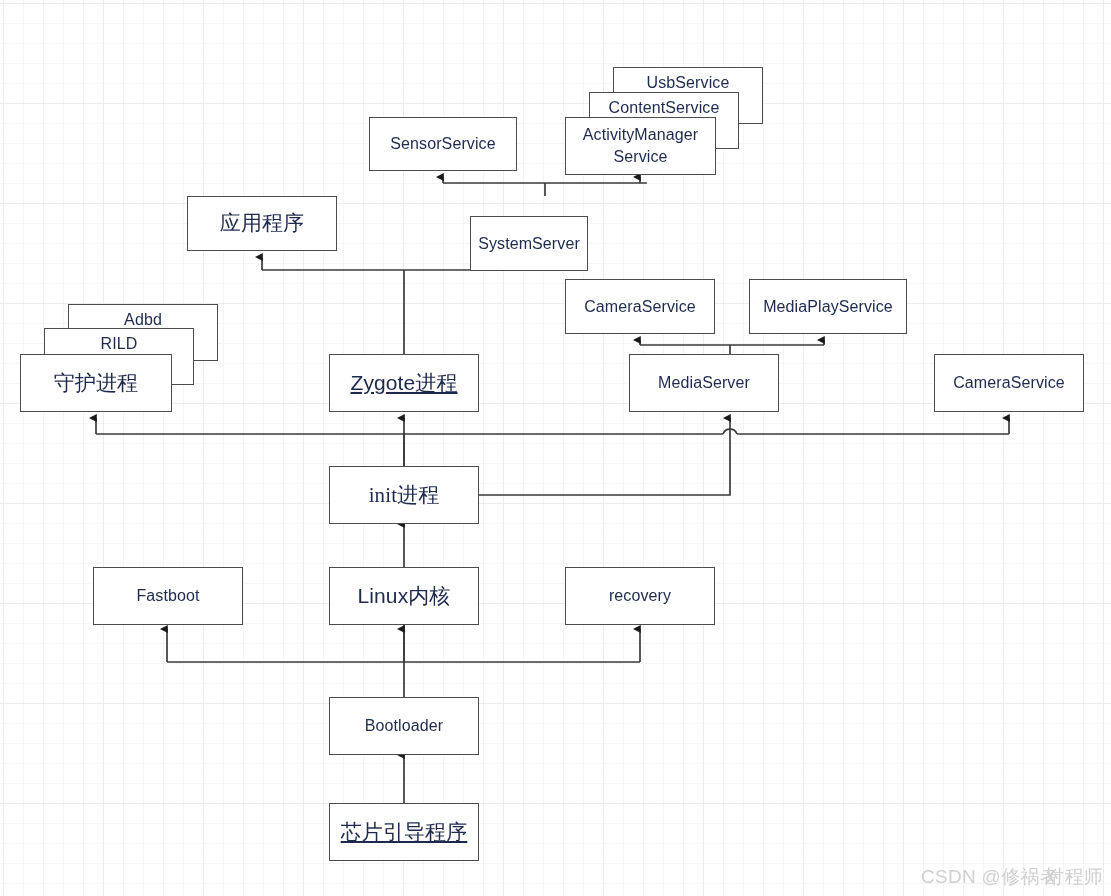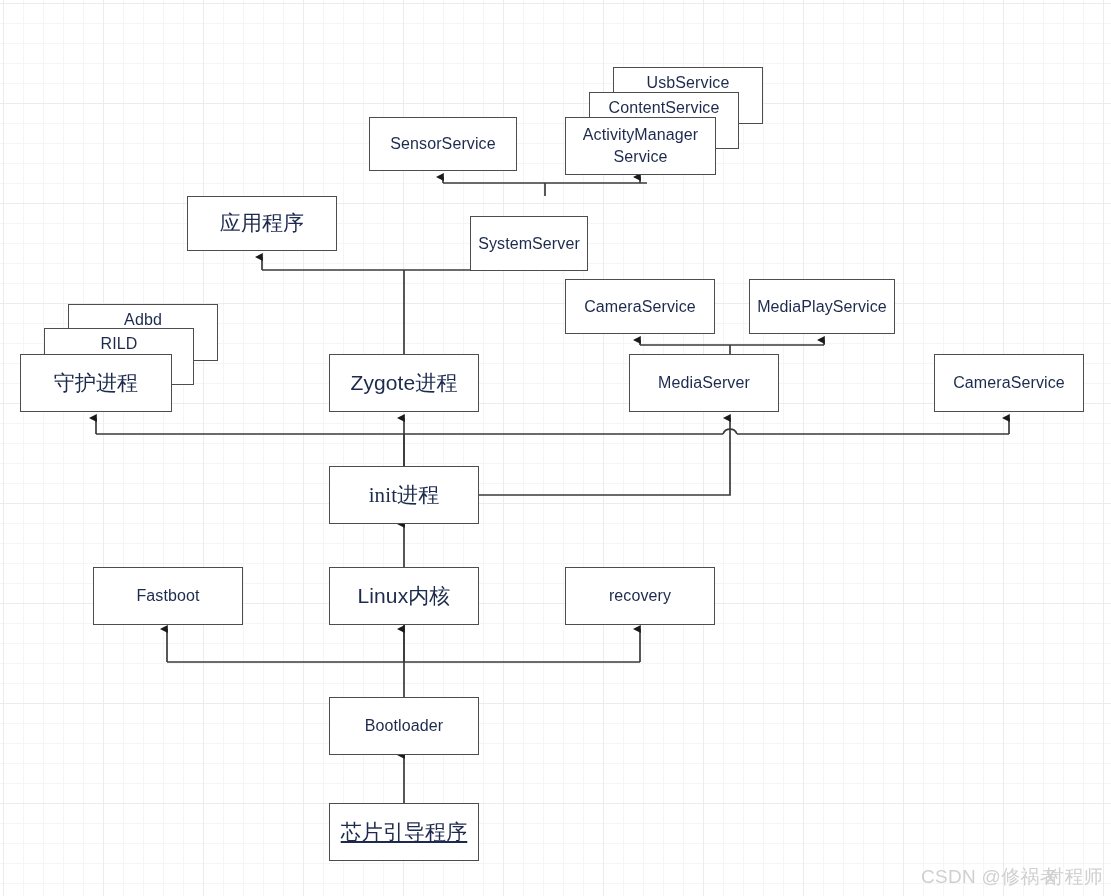--- a/index.html
+++ b/index.html
@@ -169,37 +169,37 @@
   </div>
 
   <div class="node" style="left:470px; top:180px; width:118px; height:55px;margin-top:36px;">
     <span>SystemServer</span>
   </div>
 
   <div class="node" style="left:565px; top:279px; width:150px; height:55px;">
     <span>CameraService</span>
   </div>
 
-  <div class="node" style="left:749px; top:279px; width:146px; height:55px;">
+  <div class="node" style="left:749px; top:279px; width:158px; height:55px;">
     <span>MediaPlayService</span>
   </div>
 
   <div class="node stackback" style="left:68px; top:304px; width:150px; height:57px;">
     <span>Adbd</span>
   </div>
 
   <div class="node stackmid" style="left:44px; top:328px; width:150px; height:57px;">
     <span>RILD</span>
   </div>
 
   <div class="node cn" style="left:20px; top:354px; width:152px; height:58px;">
     <span>守护进程</span>
   </div>
 
-  <div class="node cn" style="left:329px; top:354px; width:150px; height:58px;">
+  <div class="node cn" style="left:329px; top:354px; width:150px; height:58px;text-decoration:underline;">
     <span>Zygote进程</span>
   </div>
 
   <div class="node" style="left:629px; top:354px; width:150px; height:58px;">
     <span>MediaServer</span>
   </div>
 
   <div class="node" style="left:934px; top:354px; width:150px; height:58px;">
     <span>CameraService</span>
   </div>

